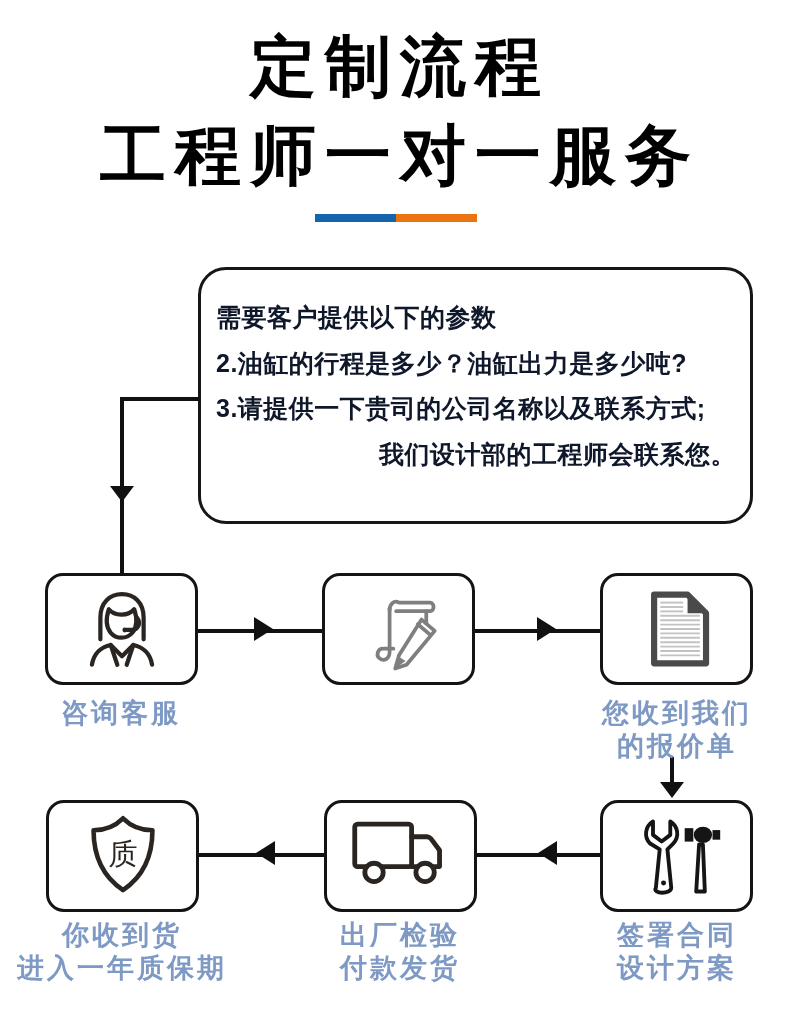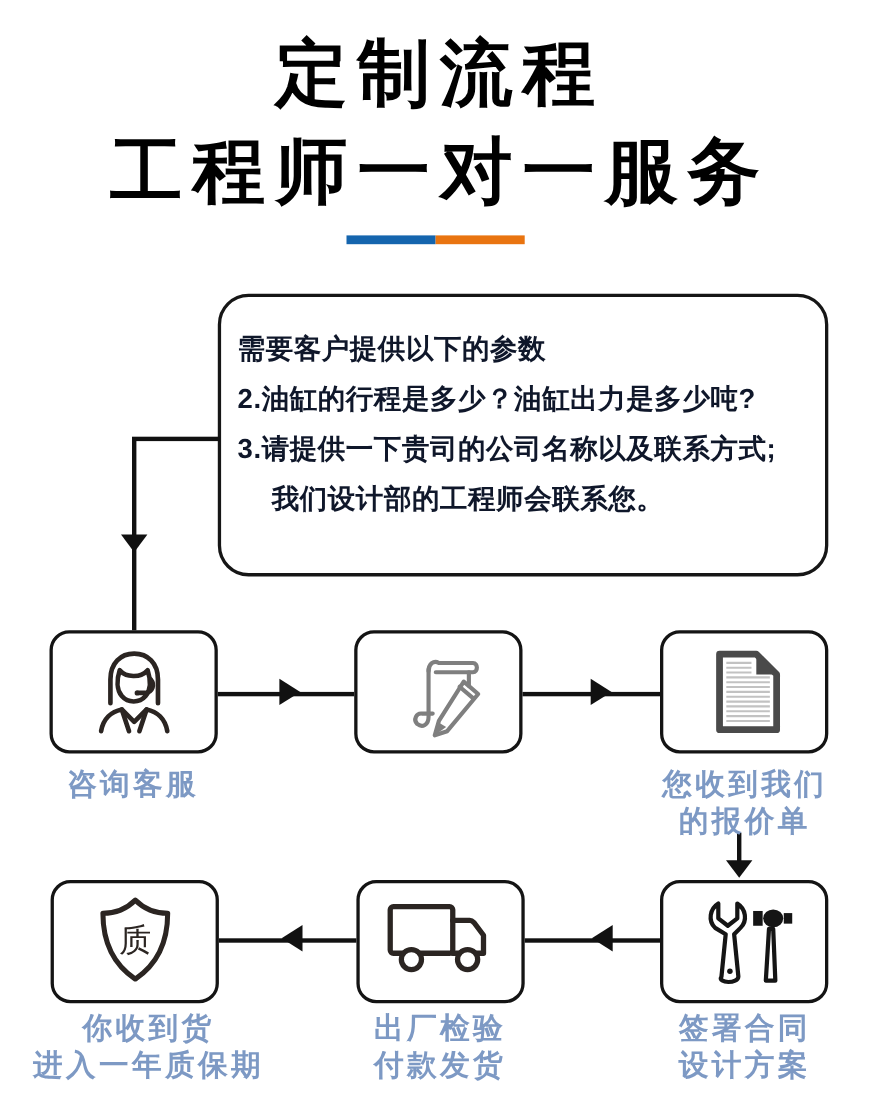--- a/index.html
+++ b/index.html
@@ -20,21 +20,21 @@
   .divider .seg{width:81px; height:8px;}
   
   .params-box{
     position:absolute; left:198px; top:267px; width:555px; height:257px;
     box-sizing:border-box; background:#fff;
     border:3px solid #161616; border-radius:28px;
     padding:25px 14px 0 15px;
     color:#0f172a; font-weight:700; font-size:25px; line-height:45.5px;
     letter-spacing:0.5px; white-space:nowrap;
   }
-  .params-box .indent{padding-left:31px;}
+  .params-box .indent{padding-left:31px;text-align:right;}
   
   .line{position:absolute; background:#111;}
   .ah-down{position:absolute; width:0; height:0;
     border-left:12px solid transparent; border-right:12px solid transparent;
     border-top:16px solid #111;}
   .ah-right{position:absolute; width:0; height:0;
     border-top:12px solid transparent; border-bottom:12px solid transparent;
     border-left:19px solid #111;}
   .ah-left{position:absolute; width:0; height:0;
     border-top:12px solid transparent; border-bottom:12px solid transparent;
@@ -181,18 +181,18 @@
     <span>的报价单</span>
   </div>
   <div class="nlabel" style="left:577px; top:919px; width:200px;">
     <span>签署合同</span>
     <span>设计方案</span>
   </div>
   <div class="nlabel" style="left:300px; top:919px; width:200px;">
     <span>出厂检验</span>
     <span>付款发货</span>
   </div>
-  <div class="nlabel" style="left:15px; top:919px; width:240px;">
+  <div class="nlabel" style="left:2px; top:919px; width:240px;">
     <span>你收到货</span>
     <span>进入一年质保期</span>
   </div>
 
 </div>
 
 </body></html>

